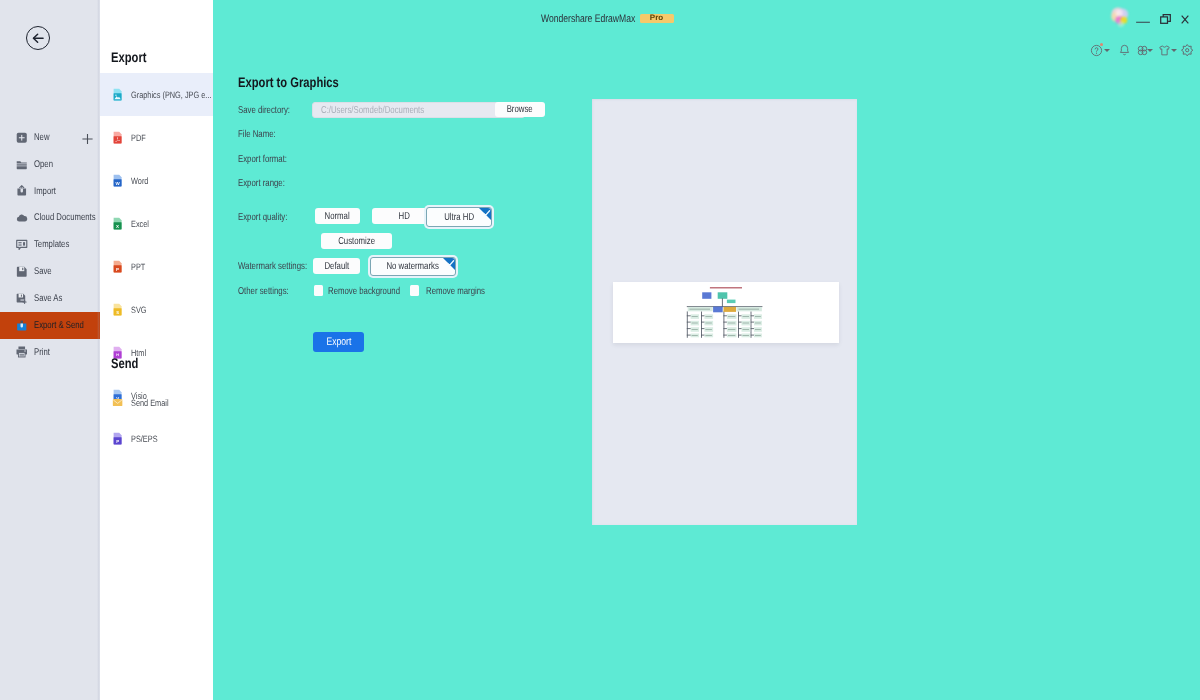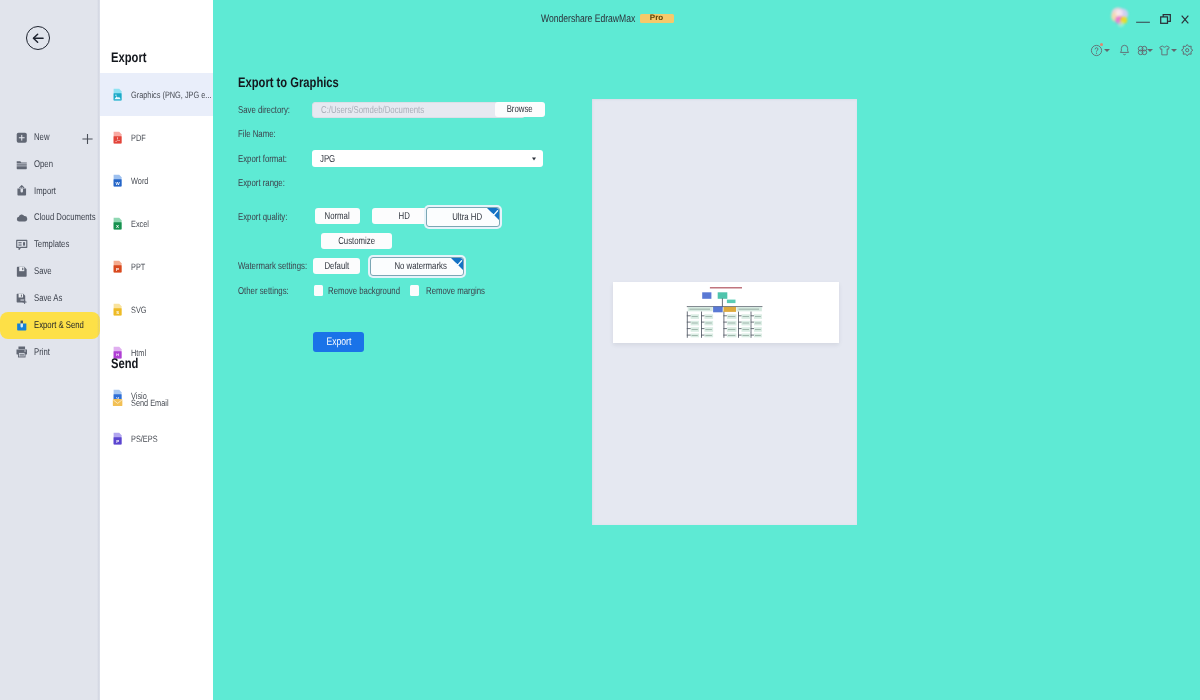--- a/index.html
+++ b/index.html
@@ -8,21 +8,21 @@
   .app{position:relative;width:1200px;height:700px;}
   
   .rail{position:absolute;left:0;top:0;width:100px;height:700px;background:#e1e4ec;}
   .rail:after{content:'';position:absolute;right:0;top:0;width:3px;height:700px;background:linear-gradient(to right,rgba(160,166,190,0) 0%,rgba(160,166,190,0.22) 60%,rgba(160,166,190,0) 100%);}
   .back-btn{position:absolute;left:26px;top:26px;width:22.4px;height:22.4px;border:1.5px solid #1f2430;border-radius:50%;line-height:0;}
   .rail-list{position:absolute;left:0;top:76px;width:100px;margin-top:48px;}
   .rail-item{position:relative;height:26.85px;display:flex;align-items:center;padding-left:16px;}
   .rail-item .ic{width:11.5px;height:11.5px;margin-right:6.5px;display:flex;align-items:center;justify-content:center;flex:none;line-height:0;}
   .rail-item .ic svg{width:11.5px;height:11.5px;}
   .rail-item .lb{font-size:9.8px;color:#3d424d;white-space:nowrap;transform:scaleX(0.79);transform-origin:left center;display:inline-block;}
-  .rail-item.sel{background:#fde047;border-radius:8px;}
+  .rail-item.sel{background:#c2410c;}
   .rail-item.sel .lb{color:#1b1f27;}
   .plus{position:absolute;left:81.5px;top:50%;transform:translateY(calc(-50% + 2px));line-height:0;}
   .sr{position:absolute;width:1px;height:1px;overflow:hidden;clip:rect(0 0 0 0);white-space:nowrap;}
   .rail-bottom{position:absolute;left:0;top:643px;width:100px;}
   
   .panel{position:absolute;left:100px;top:0;width:113px;height:700px;background:#fff;}
   .panel h2{margin:0;position:absolute;left:11px;top:49px;font-size:14px;font-weight:bold;color:#14171d;transform:scaleX(0.80);transform-origin:left top;white-space:nowrap;}
   .panel-list{position:absolute;left:0;top:73px;width:113px;}
   .pitem{height:43px;display:flex;align-items:center;padding-left:12px;}
   .pitem.sel{background:#e9eefa;}
@@ -54,21 +54,21 @@
   .flabel{position:absolute;font-size:10px;color:#3c414b;transform:scaleX(0.78);transform-origin:left top;white-space:nowrap;}
   .fin{position:absolute;background:#fff;border-radius:3px;}
   .fin.dis{background:#e6e9f1;border:0.8px solid #dcdfe8;box-sizing:border-box;}
   .fin .txt{position:absolute;left:8px;top:50%;transform:translateY(-50%) scaleX(0.78);transform-origin:left center;font-size:10px;color:#2e333c;white-space:nowrap;}
   .fin.dis .txt{color:#a9aeb9;}
   .caret{position:absolute;right:7px;top:50%;transform:translateY(-50%);width:0;height:0;border-left:2.8px solid transparent;border-right:2.8px solid transparent;border-top:3.2px solid #2e333c;}
   .btn{position:absolute;background:#fcfcfd;border-radius:3px;display:flex;align-items:center;justify-content:center;font-size:10px;color:#2e333c;white-space:nowrap;overflow:visible;}
   .btn>span{display:inline-block;}
   .btn,.btn>span{}
   .btnt{display:inline-block;transform:scaleX(0.78);}
-  .btn.on{background:#fbfdfe;border:1px solid #7ba7b5;box-shadow:0 0 0 2px #e7f3fa;padding-left:8px;}
+  .btn.on{background:#fbfdfe;border:1px solid #7ba7b5;box-shadow:0 0 0 2px #e7f3fa;}
   .corner{position:absolute;right:0px;top:0px;width:12px;height:12px;line-height:0;border-top-right-radius:3px;overflow:hidden;}
   .chk{position:absolute;width:9px;height:11px;background:#fbfcfd;border-radius:1.5px;}
   .expbtn{position:absolute;background:#1a73e8;border-radius:3px;display:flex;align-items:center;justify-content:center;color:#fff;font-size:11px;}
   
   .preview{position:absolute;left:379px;top:99px;width:265px;height:426px;background:#e5e8f1;box-shadow:inset 0 1px 2px rgba(150,158,185,0.10),inset 1px 0 2px rgba(150,158,185,0.08);}
   .page{position:absolute;left:21px;top:183px;width:226px;height:61px;background:#fff;box-shadow:0 2px 4px rgba(60,65,90,.10);}
   .orgchart{position:absolute;left:0;top:0;opacity:0.93;}
 </style>
 </head>
 <body>
@@ -378,24 +378,20 @@
     <div class="fin dis" style="left:99px;top:101.5px;width:213px;height:16.5px">
       <span class="txt">C:/Users/Somdeb/Documents</span>
     </div>
     <div class="btn" style="left:282px;top:101.5px;width:49.5px;height:15px">
         <span class="btnt">Browse</span>
       </div>
 
     <div class="flabel" style="left:25px;top:129px">File Name:</div>
 
     <div class="flabel" style="left:25px;top:154px">Export format:</div>
-    <div class="fin" style="left:99px;top:150px;width:231px;height:17px">
-      <span class="txt">JPG</span>
-      <span class="caret"></span>
-    </div>
 
     <div class="flabel" style="left:25px;top:178px">Export range:</div>
 
     <div class="flabel" style="left:25px;top:212px">Export quality:</div>
     <div class="btn" style="left:102px;top:208px;width:45px;height:16px">
         <span class="btnt">Normal</span>
       </div>
     <div class="btn" style="left:159px;top:208px;width:64px;height:16px">
         <span class="btnt">HD</span>
       </div>

